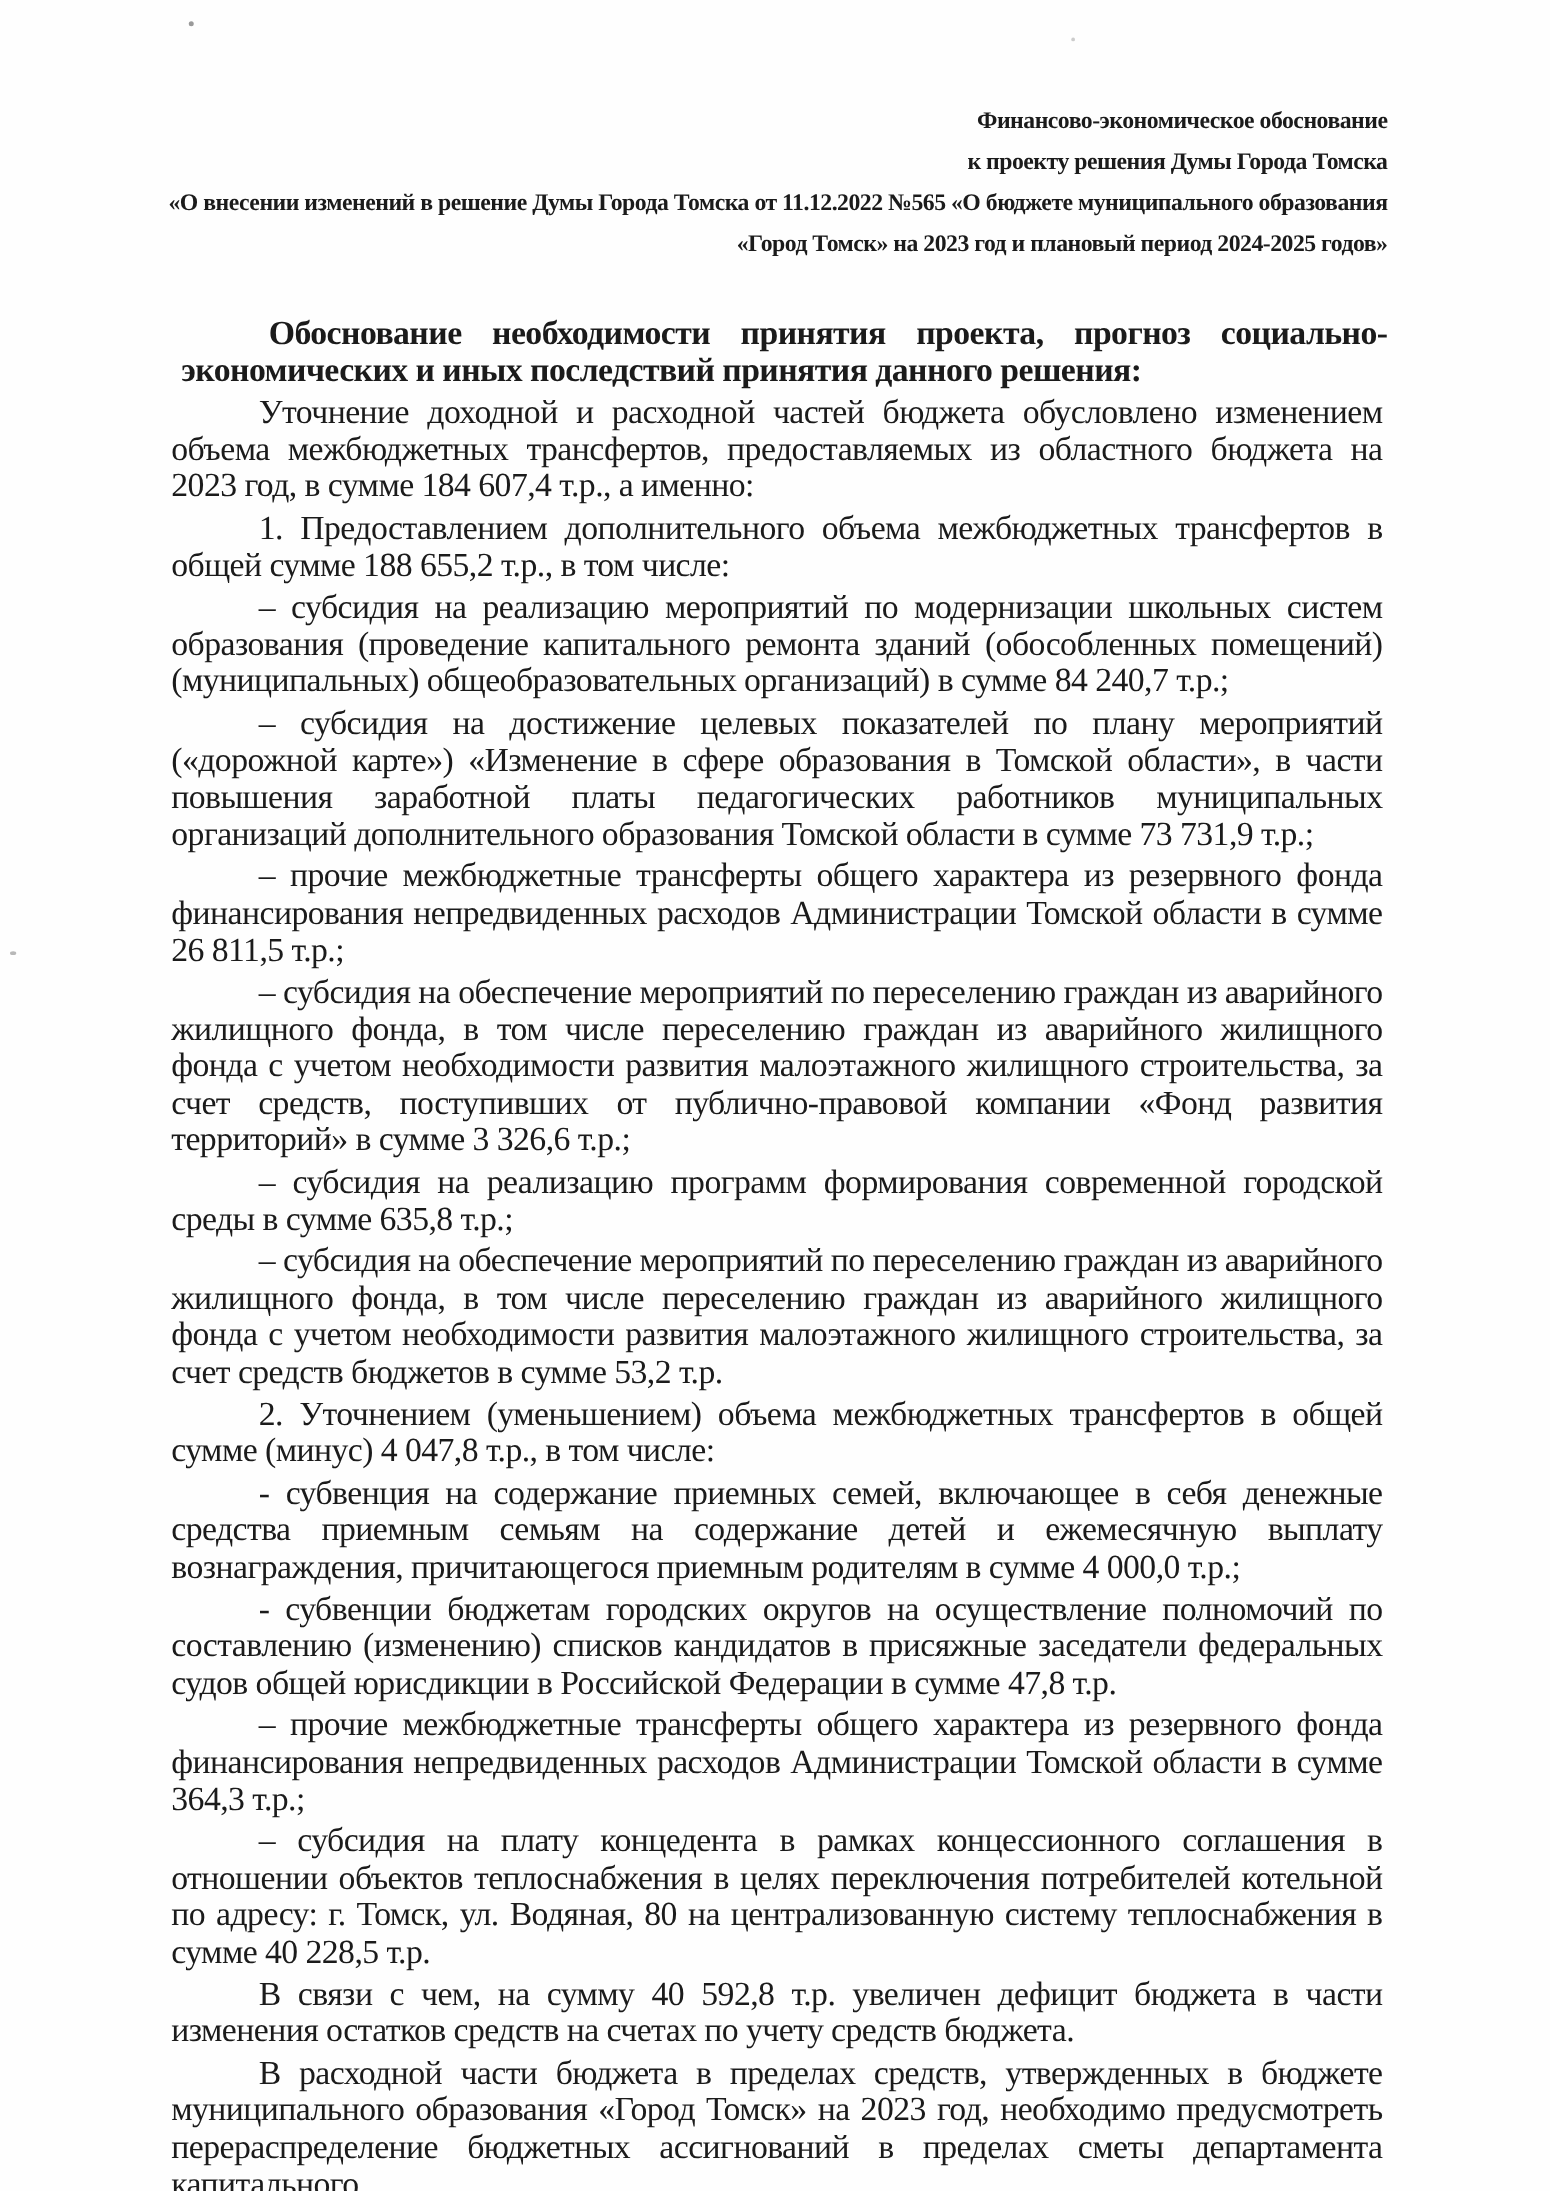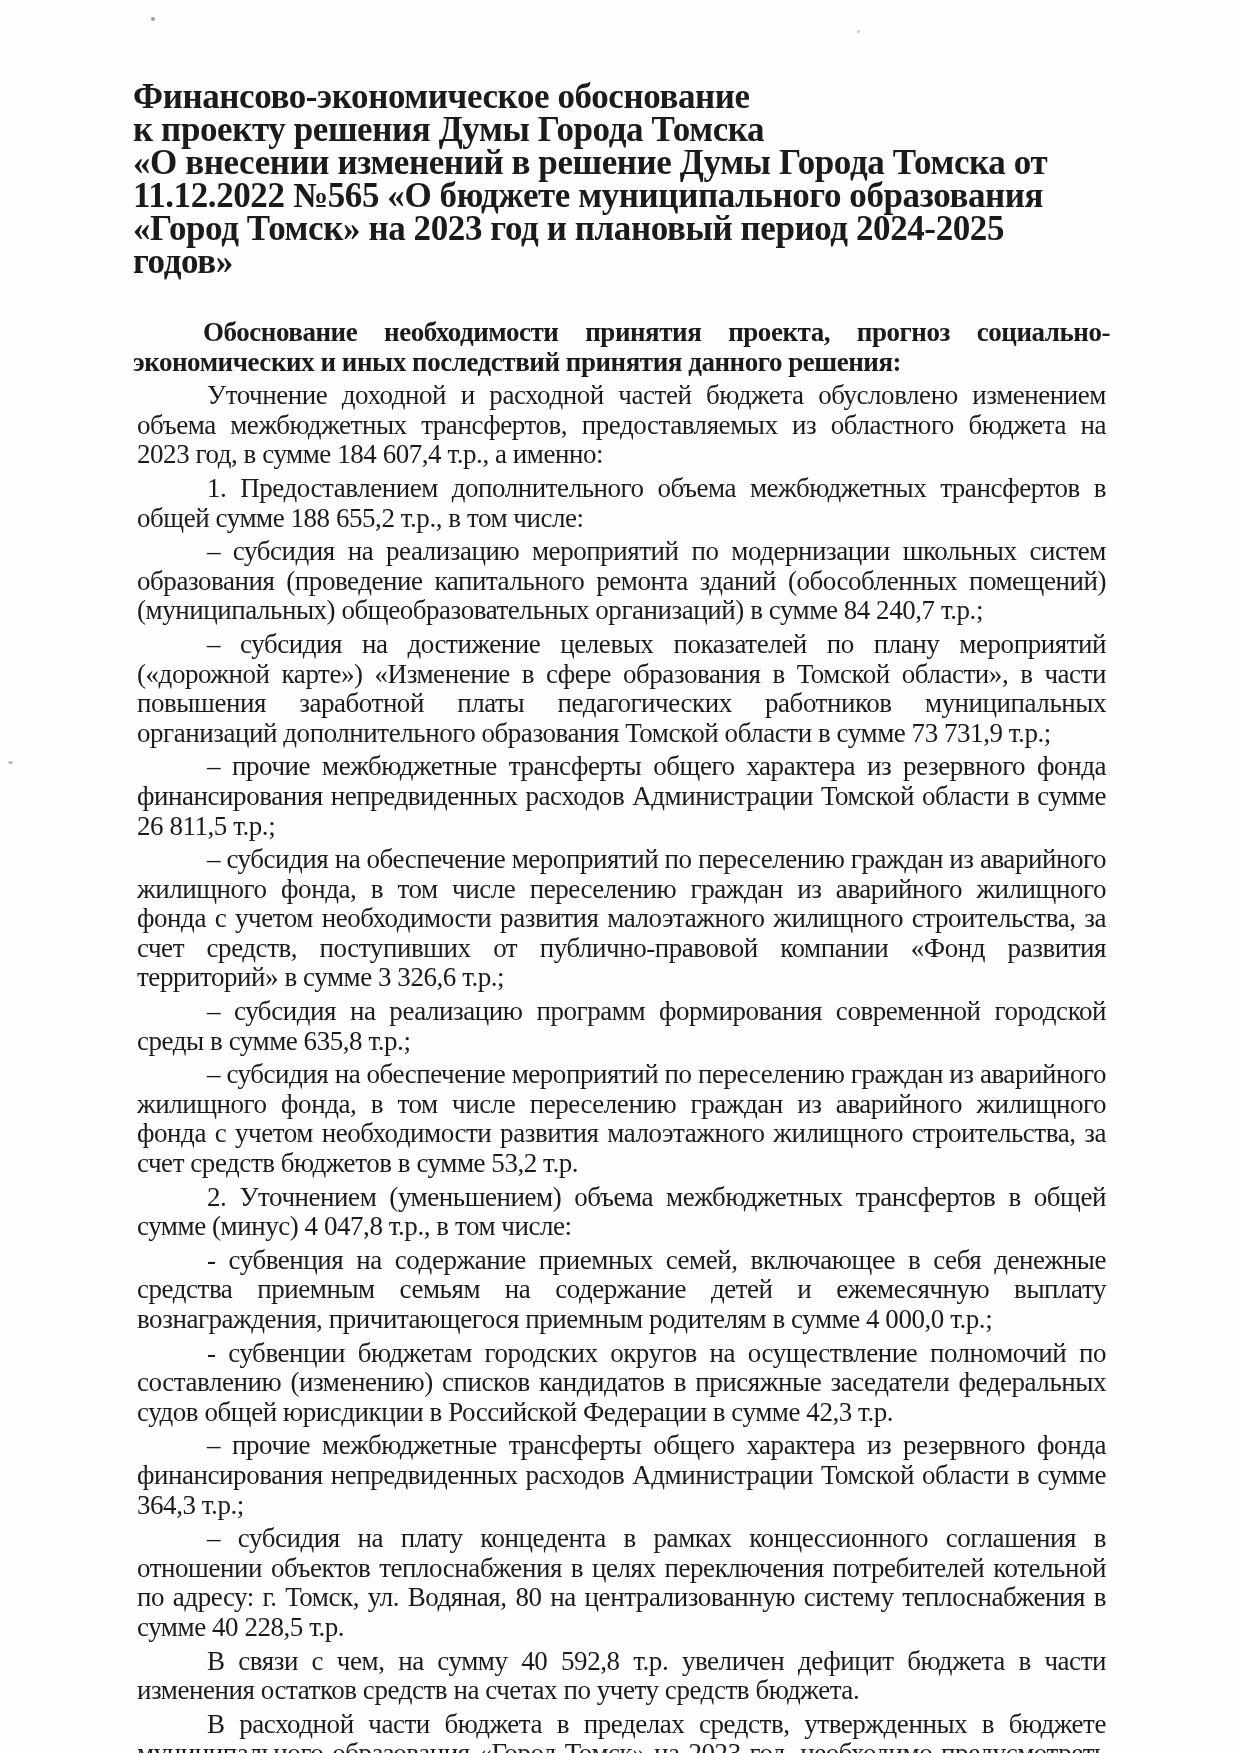--- a/index.html
+++ b/index.html
@@ -15,31 +15,31 @@
     font-family: "Liberation Serif", "DejaVu Serif", serif;
     color: #1b1b1b;
   }
   .page {
     width: 977px;
     margin-left: 133px;
     padding-top: 80px;
   }
   .title-block {
     font-weight: bold;
-    text-align: left;
-    font-size: 35px;
+    text-align: right;
+    font-size: 19px;
     line-height: 33px;
     letter-spacing: -0.4px;
   }
   .title-block div {
     display: block;
   }
   .section-heading {
     font-weight: bold;
-    margin: 40px 0 0 0;
+    margin: 40px 0 0 12px;
   }
   .section-heading, .para {
     font-size: 27px;
     line-height: 29.6px;
     text-align: justify;
     text-indent: 70px;
     letter-spacing: -0.45px;
   }
   .para {
     margin: 4px;
@@ -69,21 +69,21 @@
   <p class="para">Уточнение доходной и расходной частей бюджета обусловлено изменением объема межбюджетных трансфертов, предоставляемых из областного бюджета на 2023 год, в сумме 184&nbsp;607,4 т.р., а именно:</p>
   <p class="para">1. Предоставлением дополнительного объема межбюджетных трансфертов в общей сумме 188&nbsp;655,2 т.р., в том числе:</p>
   <p class="para">– субсидия на реализацию мероприятий по модернизации школьных систем образования (проведение капитального ремонта зданий (обособленных помещений) (муниципальных) общеобразовательных организаций) в сумме 84&nbsp;240,7 т.р.;</p>
   <p class="para">– субсидия на достижение целевых показателей по плану мероприятий («дорожной карте») «Изменение в сфере образования в Томской области», в части повышения заработной платы педагогических работников муниципальных организаций дополнительного образования Томской области в сумме 73&nbsp;731,9 т.р.;</p>
   <p class="para">– прочие межбюджетные трансферты общего характера из резервного фонда финансирования непредвиденных расходов Администрации Томской области в сумме 26&nbsp;811,5 т.р.;</p>
   <p class="para">– субсидия на обеспечение мероприятий по переселению граждан из аварийного жилищного фонда, в том числе переселению граждан из аварийного жилищного фонда с учетом необходимости развития малоэтажного жилищного строительства, за счет средств, поступивших от публично-правовой компании «Фонд развития территорий» в сумме 3&nbsp;326,6 т.р.;</p>
   <p class="para">– субсидия на реализацию программ формирования современной городской среды в сумме 635,8 т.р.;</p>
   <p class="para">– субсидия на обеспечение мероприятий по переселению граждан из аварийного жилищного фонда, в том числе переселению граждан из аварийного жилищного фонда с учетом необходимости развития малоэтажного жилищного строительства, за счет средств бюджетов в сумме 53,2 т.р.</p>
   <p class="para">2. Уточнением (уменьшением) объема межбюджетных трансфертов в общей сумме (минус) 4&nbsp;047,8 т.р., в том числе:</p>
   <p class="para">- субвенция на содержание приемных семей, включающее в себя денежные средства приемным семьям на содержание детей и ежемесячную выплату вознаграждения, причитающегося приемным родителям в сумме 4&nbsp;000,0 т.р.;</p>
-  <p class="para">- субвенции бюджетам городских округов на осуществление полномочий по составлению (изменению) списков кандидатов в присяжные заседатели федеральных судов общей юрисдикции в Российской Федерации в сумме 42,3 т.р.</p>
+  <p class="para">- субвенции бюджетам городских округов на осуществление полномочий по составлению (изменению) списков кандидатов в присяжные заседатели федеральных судов общей юрисдикции в Российской Федерации в сумме 47,8 т.р.</p>
   <p class="para">– прочие межбюджетные трансферты общего характера из резервного фонда финансирования непредвиденных расходов Администрации Томской области в сумме 364,3 т.р.;</p>
   <p class="para">– субсидия на плату концедента в рамках концессионного соглашения в отношении объектов теплоснабжения в целях переключения потребителей котельной по адресу: г. Томск, ул. Водяная, 80 на централизованную систему теплоснабжения в сумме 40&nbsp;228,5 т.р.</p>
   <p class="para">В связи с чем, на сумму 40&nbsp;592,8 т.р. увеличен дефицит бюджета в части изменения остатков средств на счетах по учету средств бюджета.</p>
   <p class="para">В расходной части бюджета в пределах средств, утвержденных в бюджете муниципального образования «Город Томск» на 2023 год, необходимо предусмотреть перераспределение бюджетных ассигнований в пределах сметы департамента капитального</p>
 
 </div>
 
 <div class="speckle s1"></div>
 <div class="speckle s2"></div>
 <div class="speckle s3"></div>

